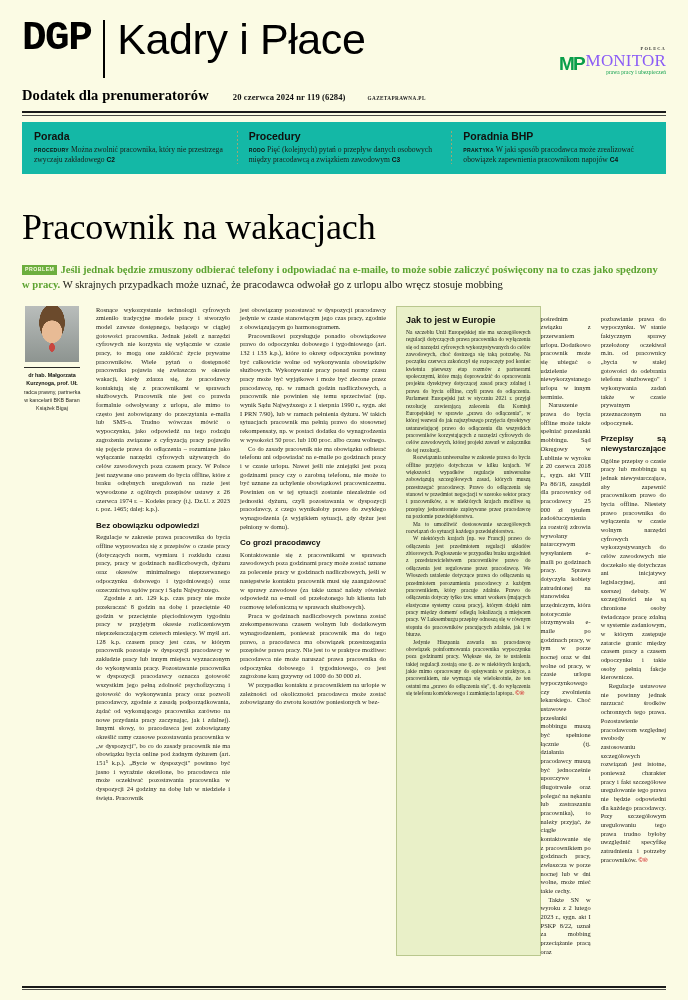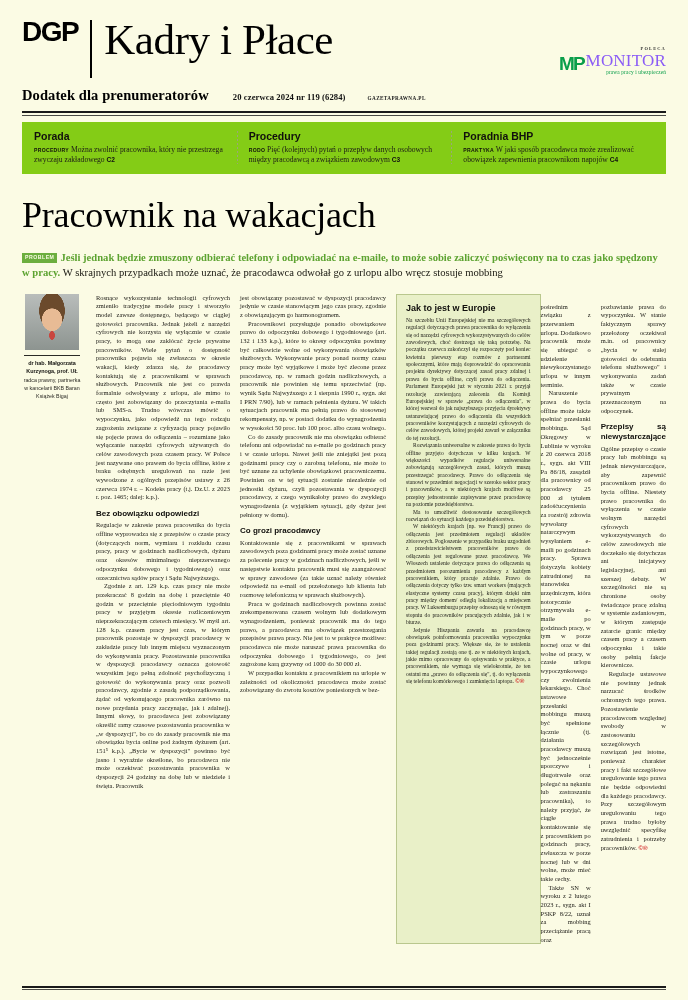--- a/index.html
+++ b/index.html
@@ -9,29 +9,29 @@
     font-family:"Liberation Serif", serif;
     color:#161512;
     -webkit-font-smoothing:antialiased;
   }
   .page{position:relative;width:688px;height:1000px;box-sizing:border-box;padding:0 22px;}
 
   
   .masthead{position:relative;padding-top:18px;}
   .logo-row{display:flex;align-items:flex-start;}
   .dgp{
-    font-family:Liberation Sans, sans-serif;
-    font-weight:bold;font-size:28px;line-height:1;letter-spacing:-1.5px;
+    font-family:Liberation Mono, monospace;
+    font-weight:bold;font-size:41px;line-height:1;letter-spacing:-1.5px;
     color:#000;
   }
   .rule-v{
     width:2px;background:#000;margin:2px 12px 0 12px;height:58px;
   }
   .kadry{
-    font-family:Liberation Serif, serif;
+    font-family:Liberation Sans, sans-serif;
     font-weight:normal;font-size:43px;line-height:1;color:#000;letter-spacing:-0.4px;
   }
   .sub-row{display:flex;align-items:baseline;margin-top:9px;}
   .dodatek{
     font-family:"Liberation Serif", serif;font-weight:bold;font-size:14.5px;color:#000;
     letter-spacing:0.1px;
   }
   .issue{font-size:8.6px;font-weight:bold;margin-left:24px;color:#111;letter-spacing:0.1px;}
   .site{font-size:5.2px;font-weight:bold;margin-left:22px;color:#222;letter-spacing:0.4px;}
 
@@ -49,21 +49,21 @@
   .mon-name{
     font-family:"Liberation Serif", serif;font-size:17px;color:#8b5cf6;letter-spacing:0.2px;
   }
   .mon-sub{font-size:5.4px;color:#0a9e4a;letter-spacing:0.1px;margin-top:1px;}
 
   .rule-h{height:2px;background:#1a1a1a;margin-top:7px;}
   .rule-h.thin{height:1px;background:#4a4a46;margin-top:1.5px;}
 
   
   .teasers{
-    display:flex;background:#84cc16;margin-top:6px;padding:8px 0 9px 0;
+    display:flex;background:#14b8a6;margin-top:6px;padding:8px 0 9px 0;
   }
   .teaser{flex:1;padding:0 12px;position:relative;}
   .teaser + .teaser::before{
     content:"";position:absolute;left:0;top:1px;bottom:1px;width:1px;
     background:repeating-linear-gradient(to bottom,#9aa777 0 2px,transparent 2px 4px);
   }
   .t-title{
     font-family:"Liberation Sans", sans-serif;font-weight:bold;font-size:10.5px;color:#11100d;
     margin-bottom:3px;
   }
@@ -71,21 +71,21 @@
   .t-kicker{
     font-family:"Liberation Sans", sans-serif;font-weight:bold;font-size:5.1px;
     letter-spacing:0.3px;color:#11100d;text-transform:uppercase;
   }
   .t-ref{font-family:"Liberation Sans", sans-serif;font-weight:bold;font-size:6.6px;color:#111;}
 
   
   .headline{
     font-family:"Liberation Serif", serif;
     font-size:36px;line-height:1.2;font-weight:normal;color:#000;
-    margin:20px 0 0 0;letter-spacing:-0.2px;
+    margin:32px 0 0 0;letter-spacing:-0.2px;
   }
   .lead{
     margin-top:13px;font-size:10.6px;line-height:1.45;color:#17160f;
   }
   .lead .badge{
     display:inline-block;background:#6cae3e;color:#fbfbe4;
     font-family:"Liberation Sans", sans-serif;font-weight:bold;font-size:5.2px;
     letter-spacing:0.5px;padding:1.5px 3px;vertical-align:2px;margin-right:3px;
   }
   .lead .hl{color:#5da331;font-weight:bold;}

